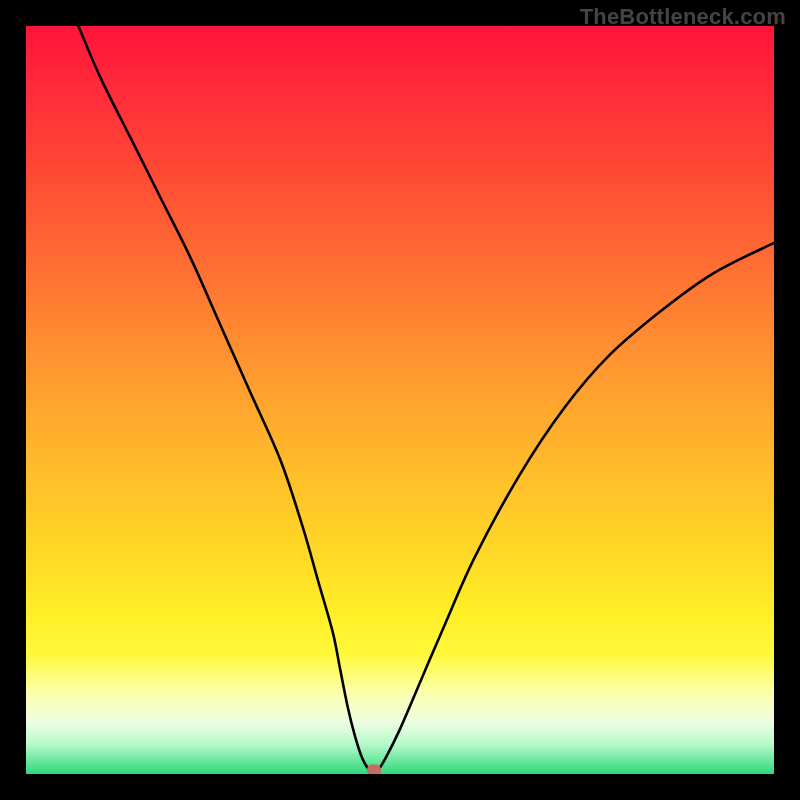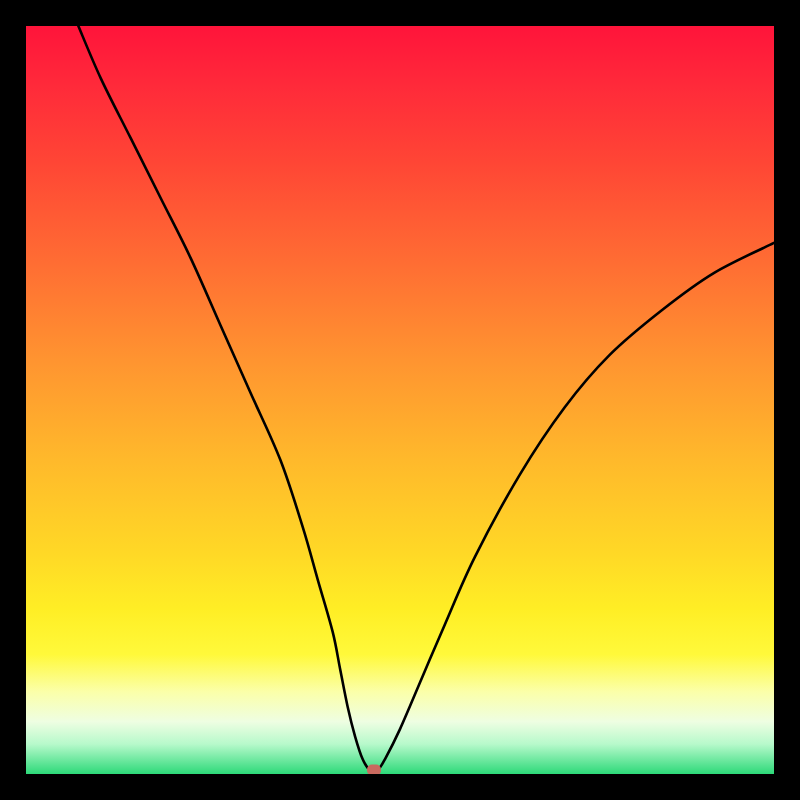--- a/index.html
+++ b/index.html
@@ -66,20 +66,21 @@
     height: 11px;
     background: #c96a5f;
     border-radius: 5px;
     transform: translate(-50%, -50%);
   }
 </style>
 </head>
 <body>
 
 <div class="frame">
+  <div class="watermark">TheBottleneck.com</div>
 
   <div class="plot-area">
     <div class="gradient"></div>
 
     <svg class="curve" viewBox="0 0 748 748" preserveAspectRatio="none">
       <path fill="none" stroke="#000" stroke-width="2.6" stroke-linejoin="round" stroke-linecap="round" d="M 52.36000000000001,0 C 56.10000000000001,8.726666666666668 66.07333333333332,33.66000000000001 74.8,52.360000000000014 C 83.52666666666667,71.06000000000002 94.74666666666668,92.25333333333339 104.72000000000001,112.20000000000005 C 114.69333333333334,132.1466666666667 124.66666666666666,152.0933333333333 134.64,172.03999999999996 C 144.61333333333332,191.98666666666662 154.58666666666667,210.68666666666667 164.56,231.88 C 174.53333333333333,253.07333333333332 184.5066666666667,276.76 194.48000000000002,299.2 C 204.45333333333335,321.64 214.42666666666668,344.08 224.4,366.52 C 234.37333333333333,388.96 245.59333333333336,411.40000000000003 254.32000000000002,433.84000000000003 C 263.0466666666667,456.28000000000003 270.52666666666664,481.2133333333333 276.76,501.15999999999997 C 282.99333333333334,521.1066666666666 286.73333333333335,536.0666666666666 291.72,553.52 C 296.7066666666667,570.9733333333334 302.94,590.92 306.68,605.88 C 310.42,620.84 311.66666666666663,630.8133333333333 314.15999999999997,643.28 C 316.6533333333333,655.7466666666667 319.14666666666665,669.46 321.64,680.6800000000001 C 324.1333333333333,691.9000000000001 326.62666666666667,701.8733333333333 329.12,710.6 C 331.61333333333334,719.3266666666667 334.1066666666667,727.43 336.6,733.04 C 339.09333333333336,738.65 341.5866666666667,742.39 344.08000000000004,744.26 C 346.5733333333334,746.13 349.06666666666666,746.13 351.56,744.26 C 354.05333333333334,742.39 355.29999999999995,739.8966666666666 359.03999999999996,733.04 C 362.78,726.1833333333333 367.76666666666665,716.8333333333334 374,703.12 C 380.23333333333335,689.4066666666666 388.96,668.2133333333334 396.44,650.76 C 403.92,633.3066666666666 410.15333333333336,618.3466666666666 418.88000000000005,598.4 C 427.60666666666674,578.4533333333334 436.33333333333337,556.0133333333333 448.8,531.08 C 461.26666666666665,506.1466666666667 478.72,473.73333333333335 493.68,448.8 C 508.64,423.8666666666667 523.5999999999999,401.4266666666667 538.56,381.48 C 553.52,361.53333333333336 567.2333333333333,345.3266666666666 583.44,329.11999999999995 C 599.6466666666668,312.9133333333333 618.3466666666666,297.9533333333333 635.8,284.24 C 653.2533333333333,270.5266666666667 669.46,258.05999999999995 688.1600000000001,246.83999999999997 C 706.8600000000001,235.61999999999998 738.0266666666666,221.90666666666672 748,216.92000000000007"></path>
     </svg>
 
     <div class="marker" style="left: 347.82px; top: 744.26px; background: rgb(201, 106, 95);"></div>
   </div>

